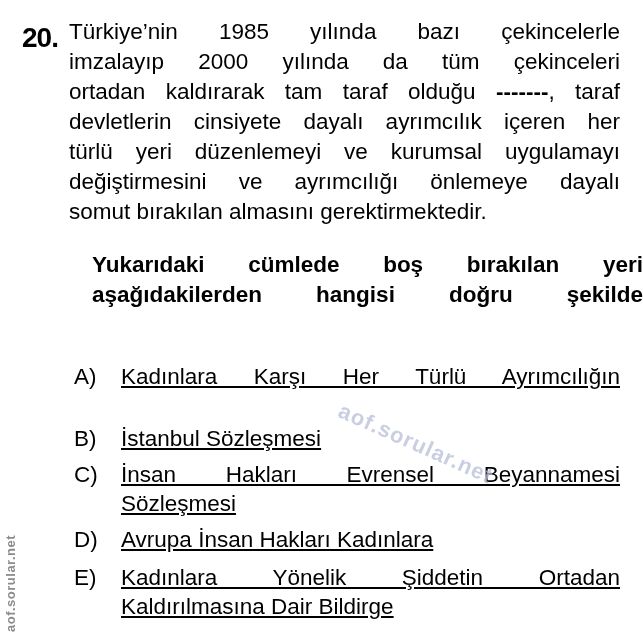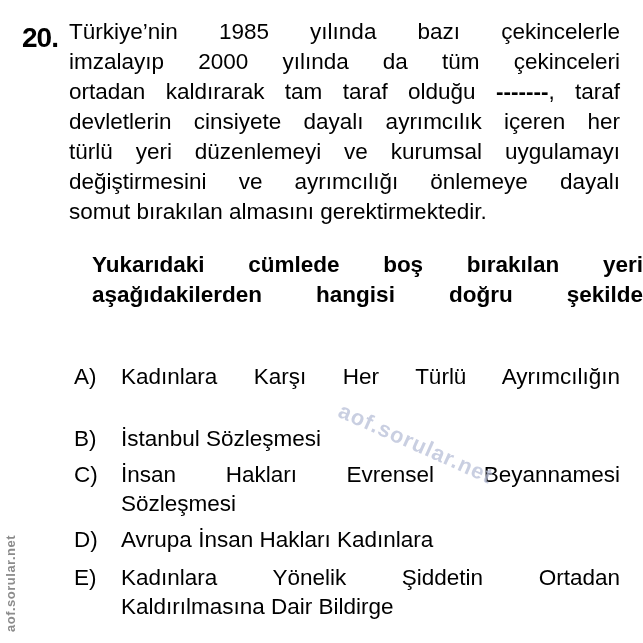--- a/index.html
+++ b/index.html
@@ -21,21 +21,21 @@
     .prompt {
       position: absolute; left: 69px; top: 250px; width: 551px;
       font-size: 22.5px; line-height: 30px; font-weight: bold; margin-left: 23px;
     }
     .prompt .line { display: block; text-align: justify; text-align-last: justify; white-space: nowrap; }
     .prompt .line.last { text-align-last: left; }
     .options { position: absolute; left: 74px; top: 362px; width: 546px; }
     .opt { position: absolute; left: 0; width: 546px; font-size: 22.5px; line-height: 29px; }
     .opt .letter { position: absolute; left: 0; top: 0; }
     .opt .text { position: absolute; left: 47px; width: 499px; }
-    .opt .text .line { display: block; text-align: justify; text-align-last: justify; white-space: nowrap; }
+    .opt .text .line { display: block; text-align: justify; text-align-last: justify; white-space: nowrap; text-decoration: underline; }
     .opt .text .line.last { text-align-last: left; }
     .wm-diag {
       position: absolute; left: 345px; top: 398px; font-size: 22px; font-weight: bold;
       color: #b8bfd8; opacity: 0.75; transform: rotate(24deg); transform-origin: left top;
       letter-spacing: 1px; pointer-events: none;
     }
     .wm-side {
       position: absolute; left: 3px; top: 632px; font-size: 13px; font-weight: bold;
       color: #8c8c8c; transform: rotate(-90deg); transform-origin: left top; white-space: nowrap;
       letter-spacing: 0.5px;

